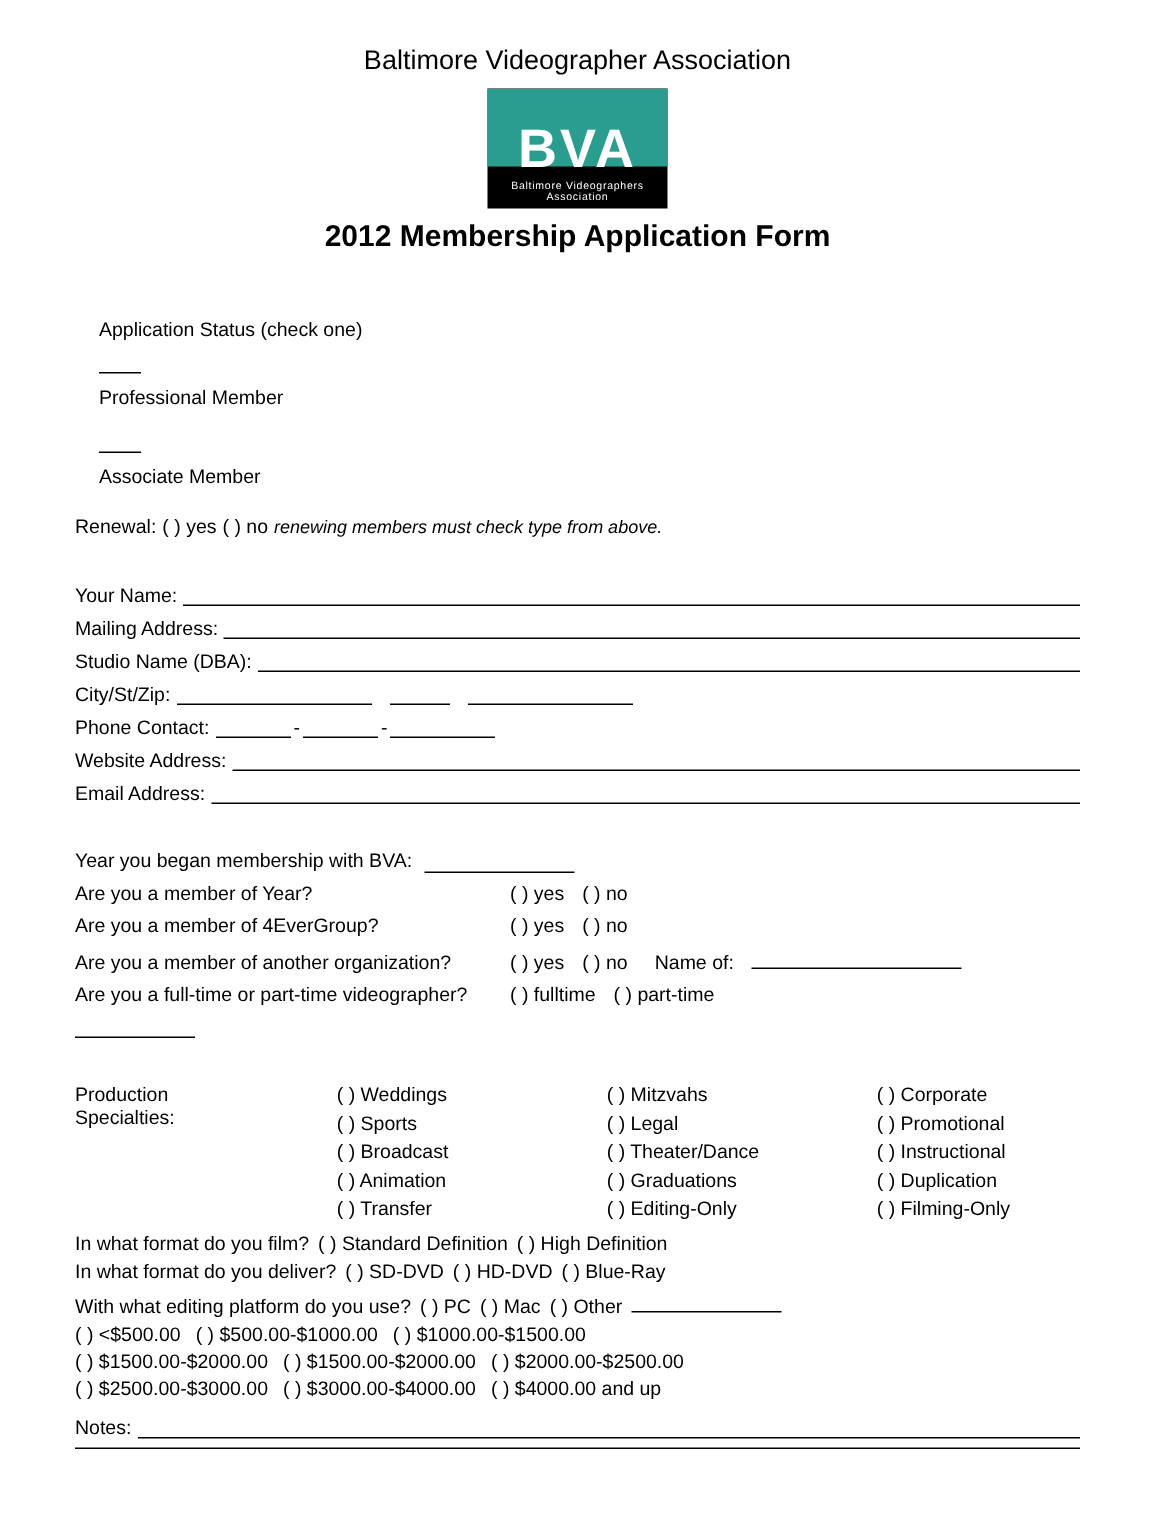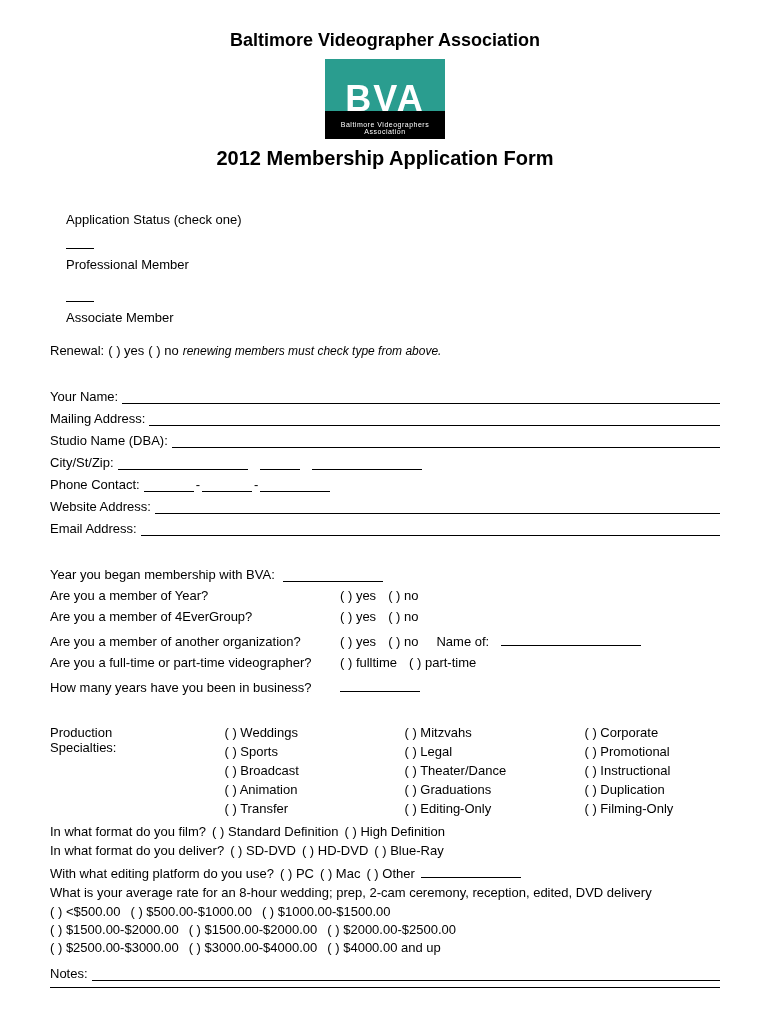--- a/index.html
+++ b/index.html
@@ -15,21 +15,21 @@
       width: 770px;
       min-height: 1024px;
       padding: 30px 50px;
     }
     .header {
       text-align: center;
       margin-bottom: 10px;
     }
     .header h1 {
       font-size: 18px;
-      font-weight: bold;
+      font-weight: normal;
       margin-bottom: 8px;
     }
     .logo-container {
       display: flex;
       justify-content: center;
       margin-bottom: 8px;
     }
     .logo-box {
       width: 120px;
       height: 80px;
@@ -127,21 +127,21 @@
       min-width: 290px;
       font-size: 13px;
     }
     .q-options {
       display: flex;
       gap: 12px;
       align-items: baseline;
     }
     .membership-year-row {
       display: flex;
-      align-items: center;
+      align-items: flex-start;
       margin-bottom: 6px;
     }
     .membership-year-label {
       font-size: 13px;
       margin-right: 8px;
     }
     .prod-specialties {
       margin-bottom: 8px;
     }
     .prod-title {
@@ -310,21 +310,20 @@
 
   <div class="question-row">
     <span class="q-label">Are you a full-time or part-time videographer?</span>
     <span class="q-options">
       <span class="paren-option">( ) fulltime</span>
       <span class="paren-option">( ) part-time</span>
     </span>
   </div>
 
   <div class="question-row">
-    <span class="q-label">How many years have you been in business?</span>
     <span class="form-line-fixed" style="width:80px;"></span>
   </div>
 </div>
 
 <div class="spacer"></div>
 
 <div class="prod-specialties">
   <div style="display:flex; align-items:flex-start;">
     <span class="prod-title">Production Specialties:</span>
     <div class="specialties-grid">
@@ -362,21 +361,20 @@
 
 <div class="checkbox-row">
   <span>With what editing platform do you use?</span>
   <span>( ) PC</span>
   <span>( ) Mac</span>
   <span>( ) Other</span>
   <span class="form-line-fixed" style="width:100px;"></span>
 </div>
 
 <div class="rate-section">
-  <div style="margin-bottom:4px;">What is your average rate for an 8-hour wedding; prep, 2-cam ceremony, reception, edited, DVD delivery</div>
   <div class="rate-row">
     <span>( ) &lt;$500.00</span>
     <span>( ) $500.00-$1000.00</span>
     <span>( ) $1000.00-$1500.00</span>
   </div>
   <div class="rate-row">
     <span>( ) $1500.00-$2000.00</span>
     <span>( ) $1500.00-$2000.00</span>
     <span>( ) $2000.00-$2500.00</span>
   </div>

